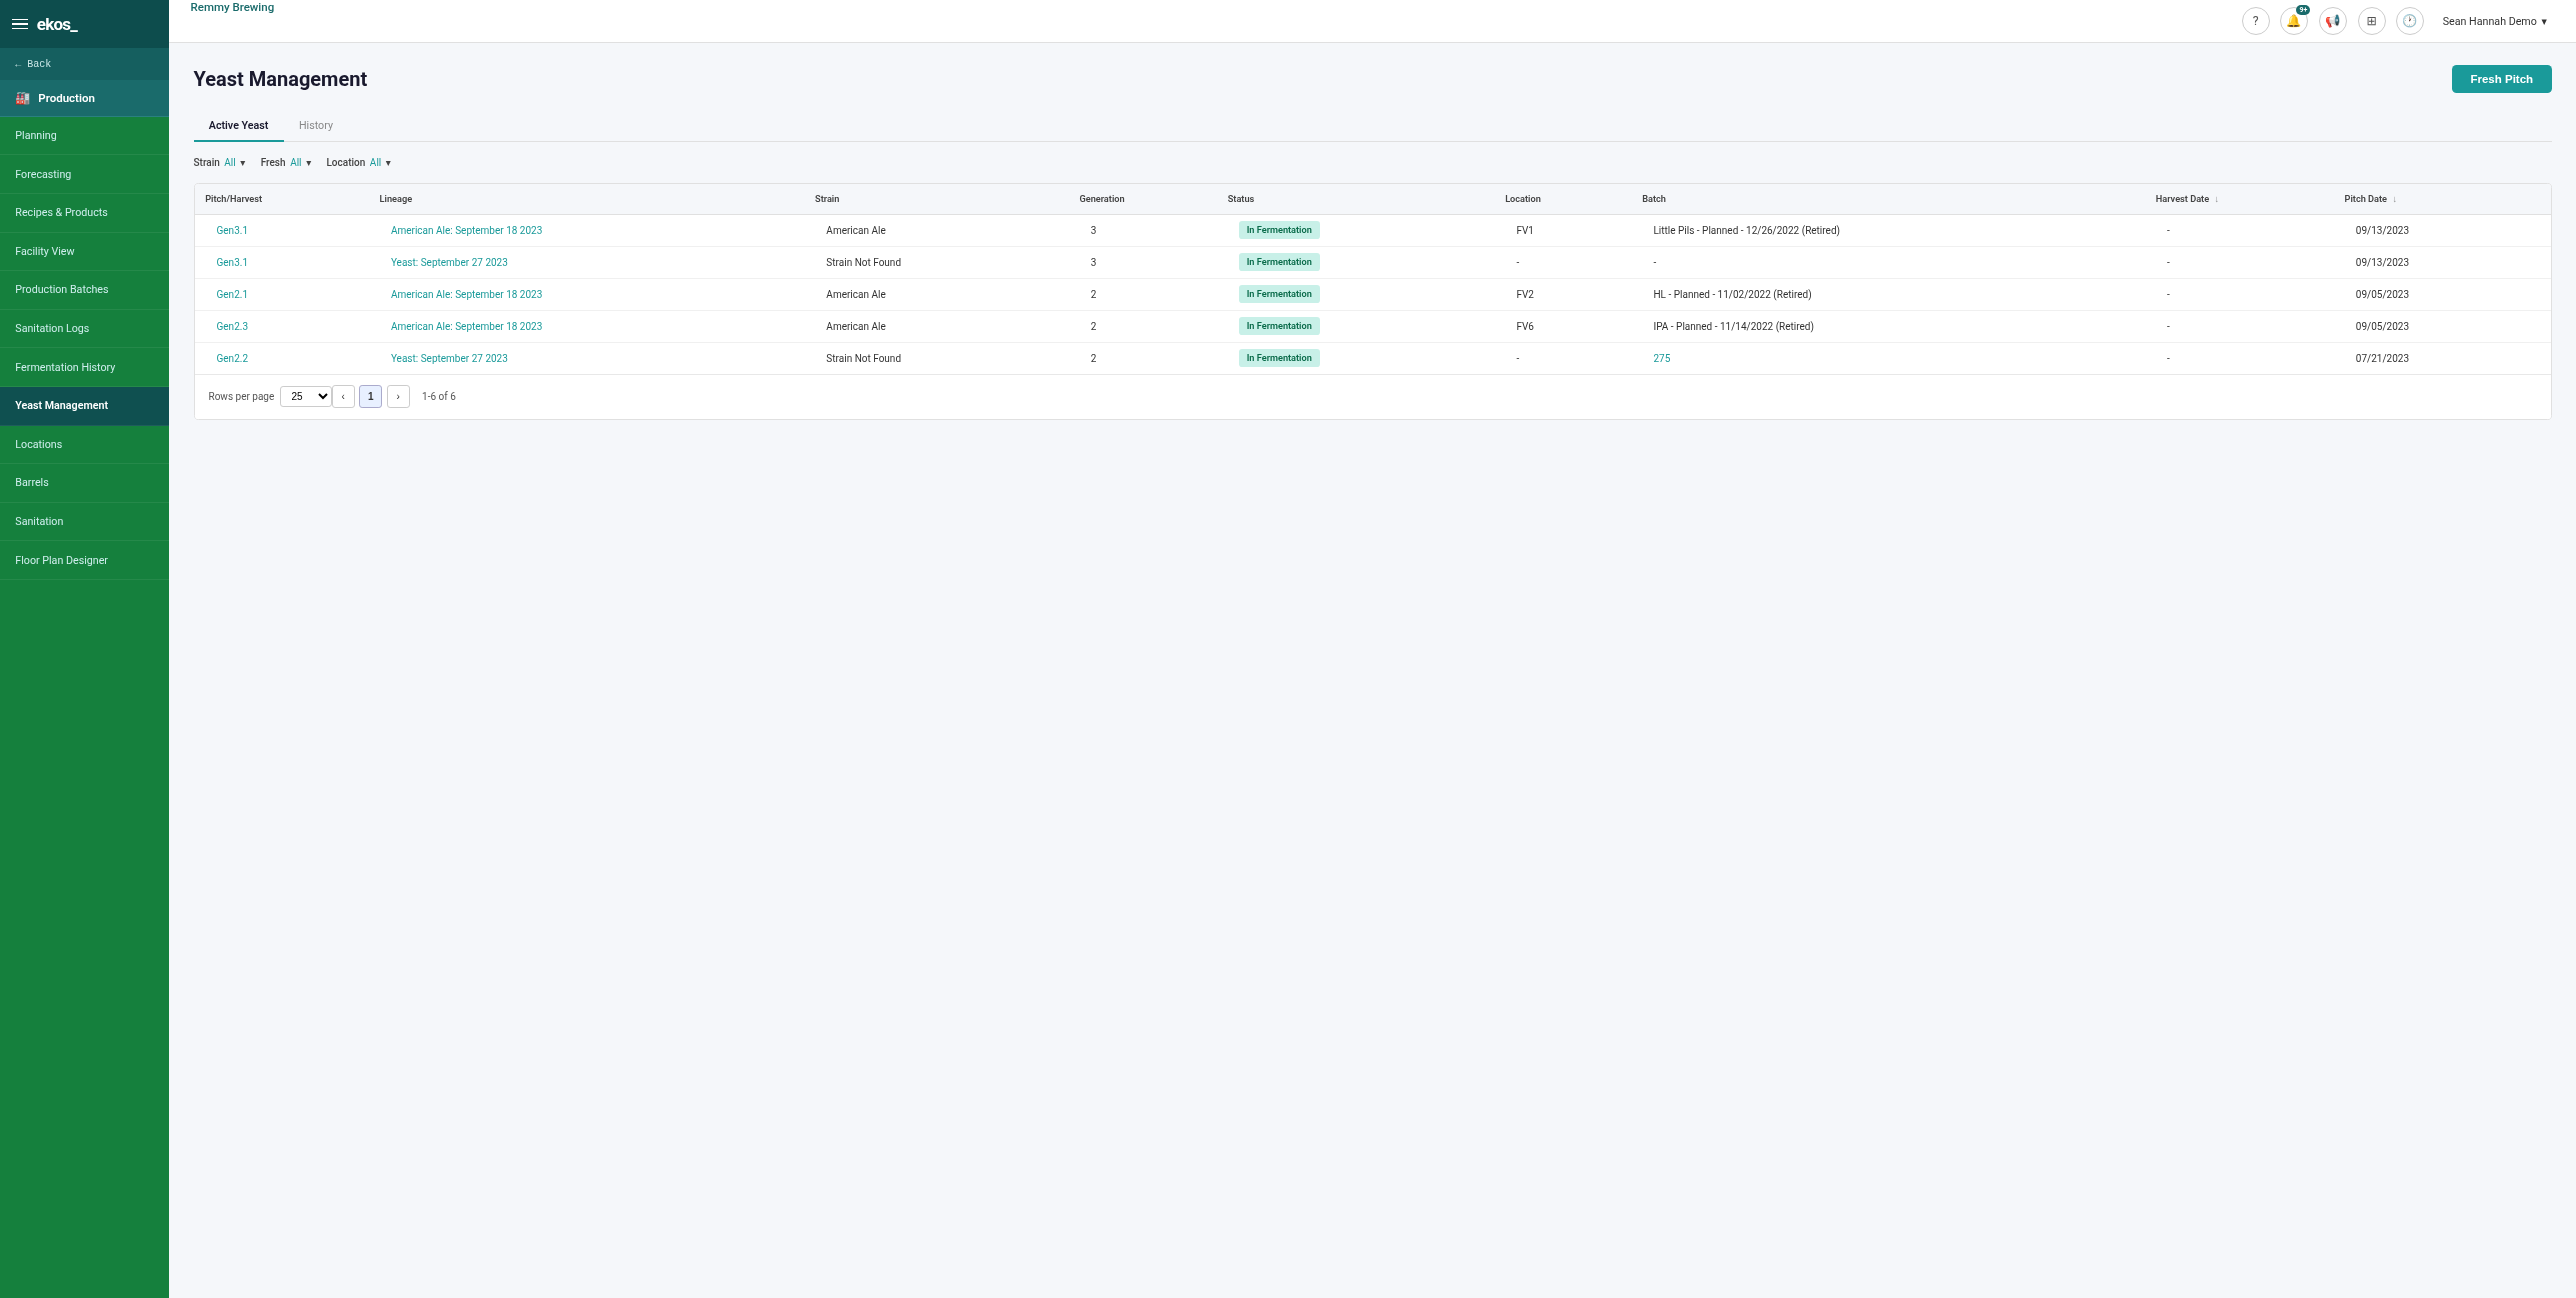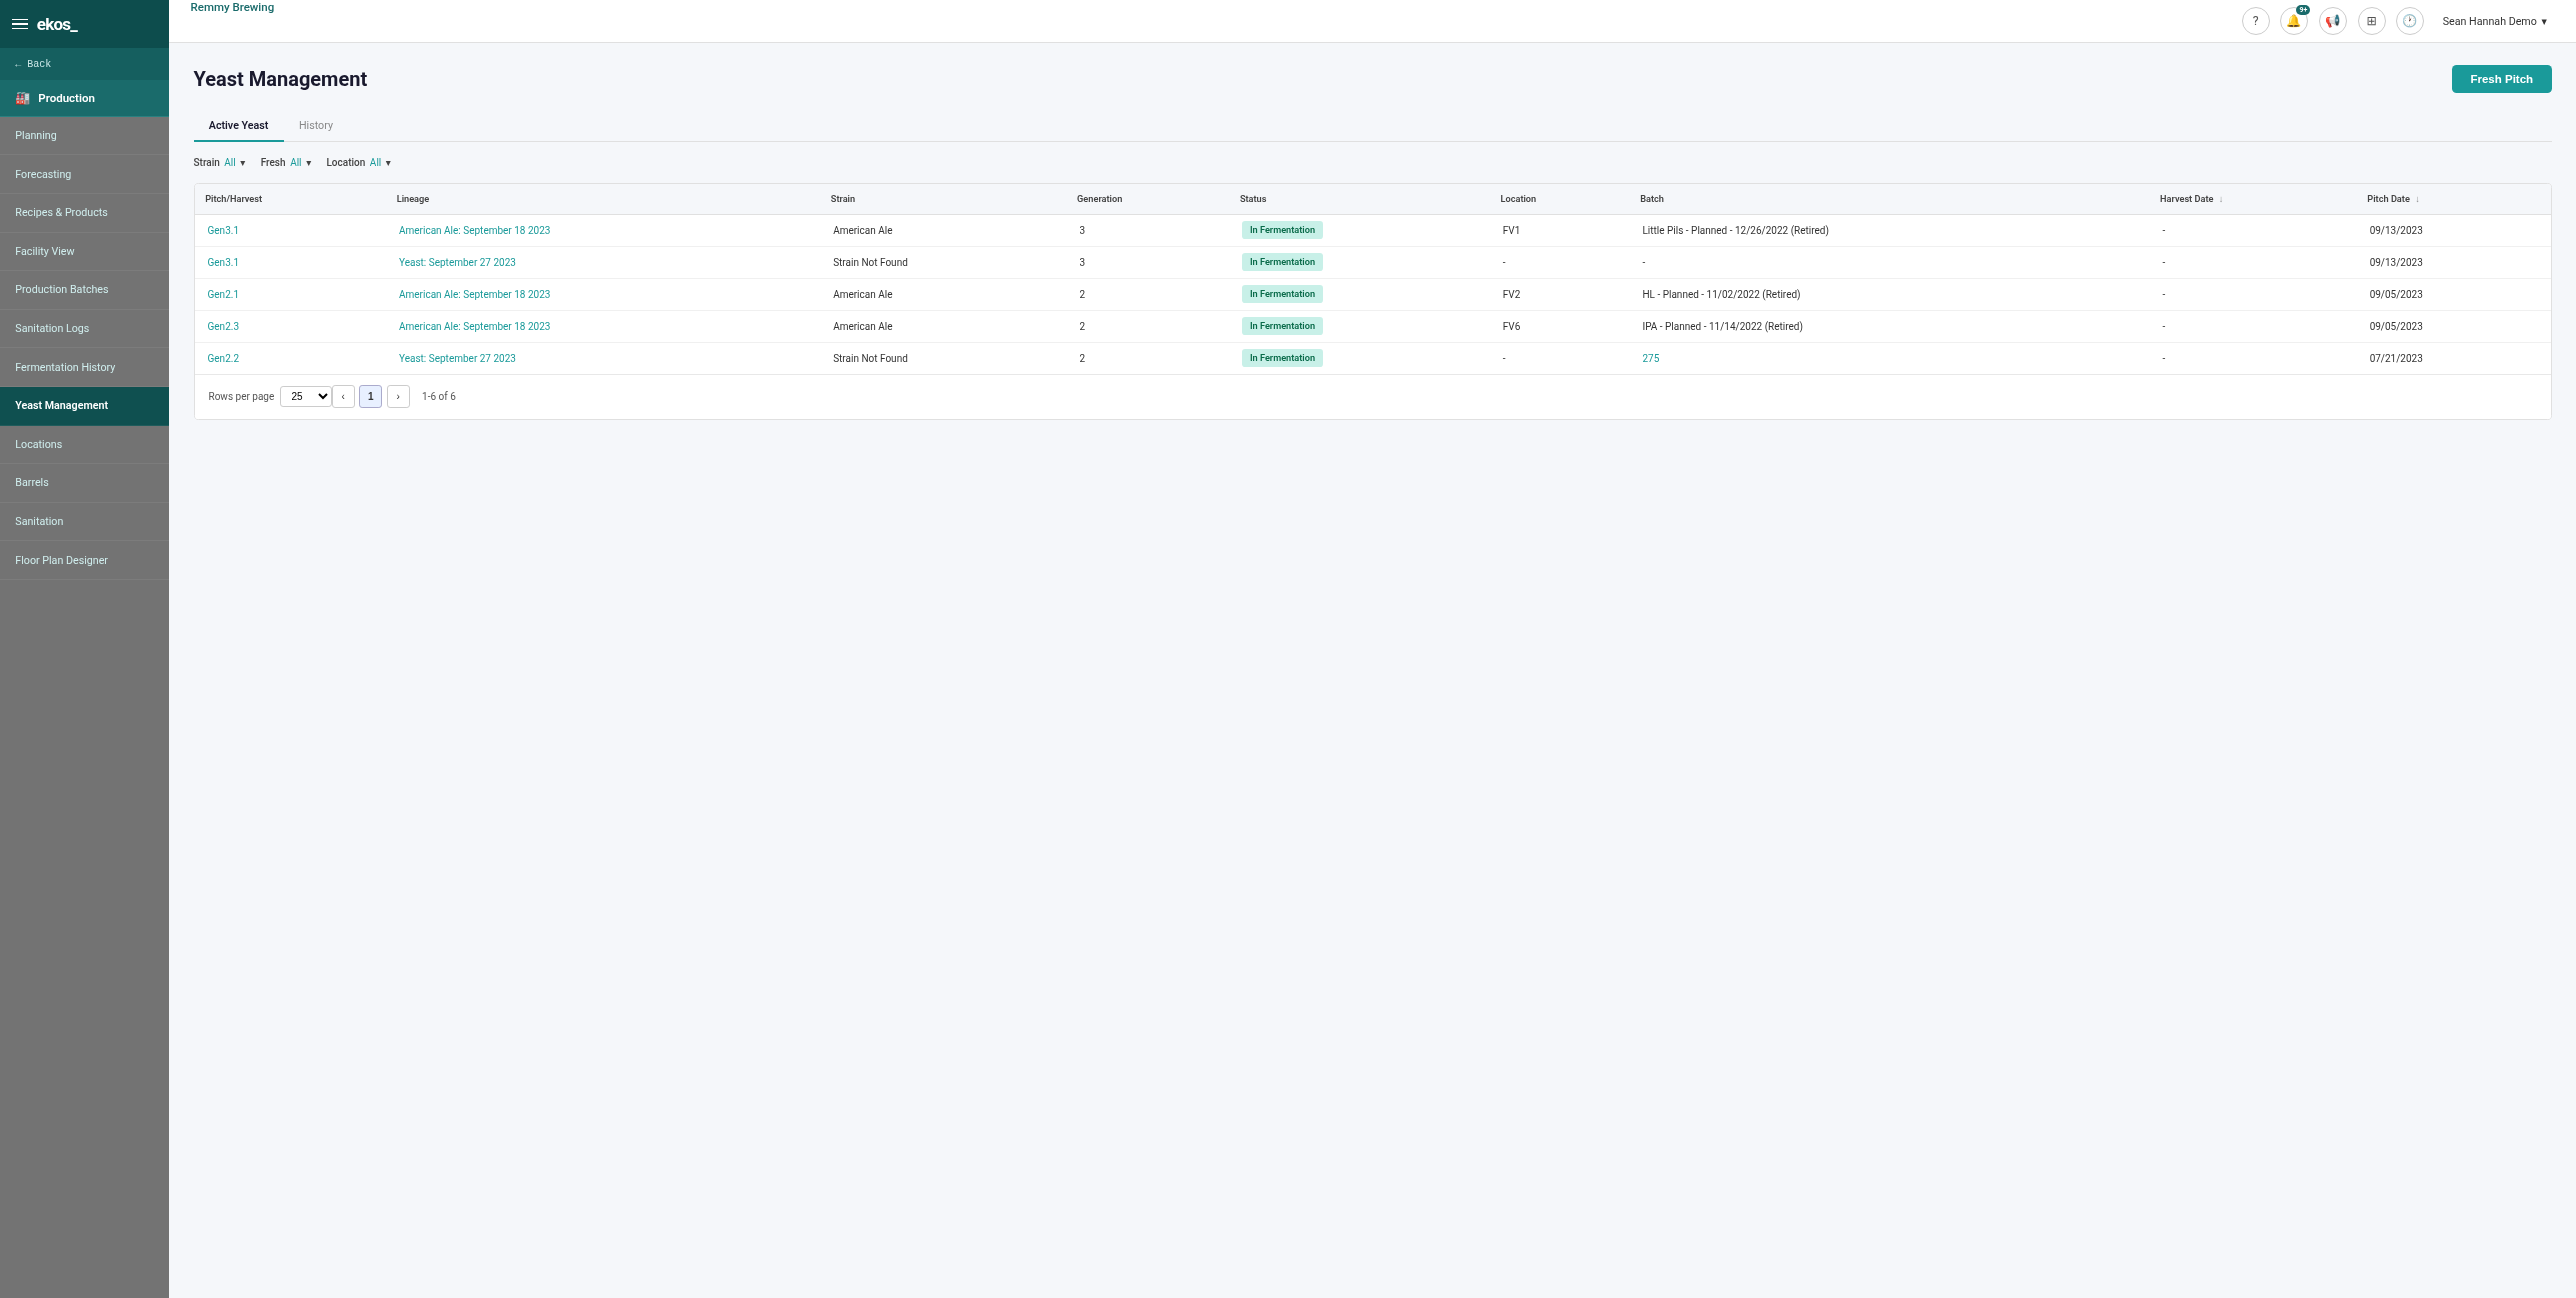--- a/index.html
+++ b/index.html
@@ -2,21 +2,21 @@
 <html style="font-size:12.3px"><head>
   <meta charset="utf-8">
   <style>
     * { box-sizing: border-box; margin: 0; padding: 0; }
     body { font-family: -apple-system, BlinkMacSystemFont, 'Segoe UI', Roboto, sans-serif; display: flex; height: 100vh; overflow: hidden; background: #f5f7fa; }
 
     
     #sidebar {
       width: 169px;
       min-width: 169px;
-      background: #737373;
+      background: #15803d;
       display: flex;
       flex-direction: column;
       color: #fff;
       overflow-y: auto;
     }
     #sidebar-header {
       background: #0d4d4d;
       padding: 14px 12.3px;
       display: flex;
       align-items: center;
@@ -186,21 +186,21 @@
     th {
       padding: 9.2px 10.7px;
       text-align: left;
       font-weight: 600;
       color: #444;
       font-size: 9.2px;
       white-space: nowrap;
     }
     th .sort-icon { margin-left: 3.1px; color: #888; }
     td {
-      padding: 10px 13px;
+      padding: 10px 22px;
       border-bottom: 0.8px solid #f0f0f0;
       color: #333;
       vertical-align: middle;
     }
     tr:last-child td { border-bottom: none; }
     .link { color: #1a9a9a; cursor: pointer; text-decoration: none; }
 
     .badge-fermentation {
       background: #c8f0e8;
       color: #0a6b4a;

